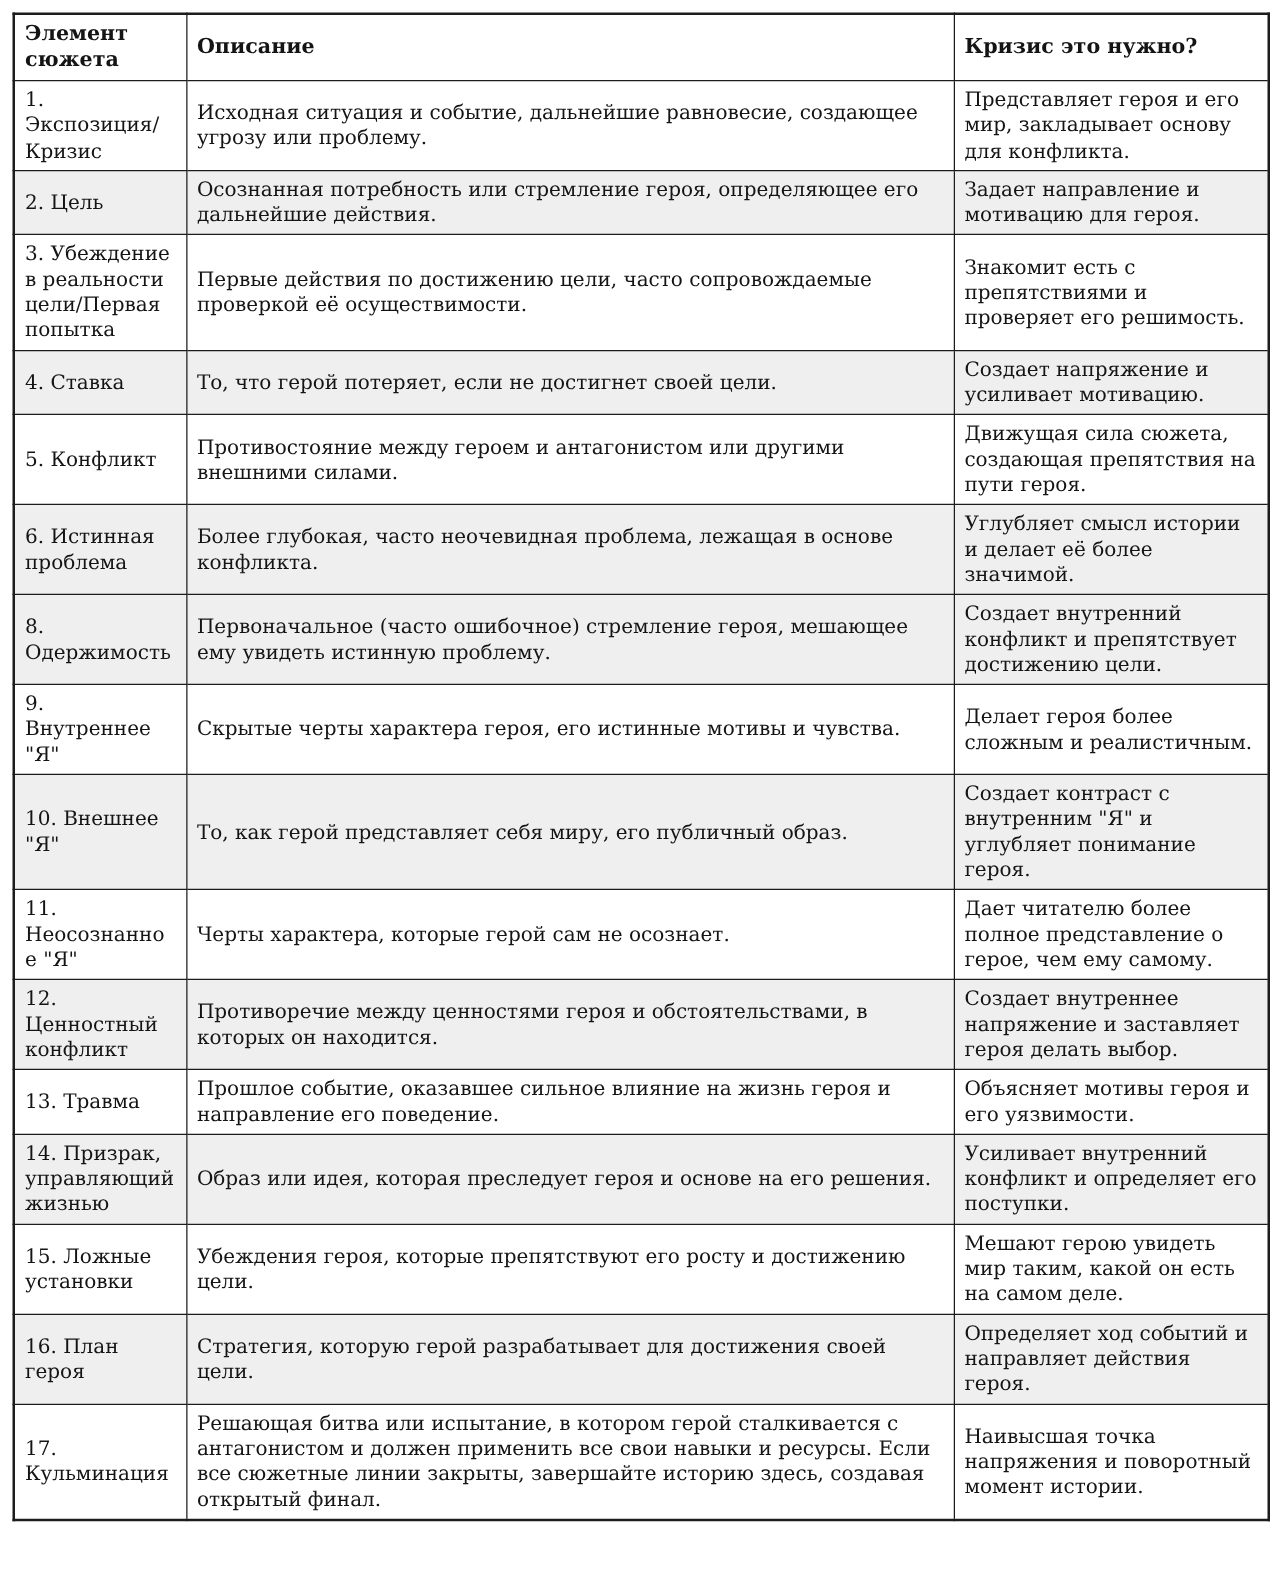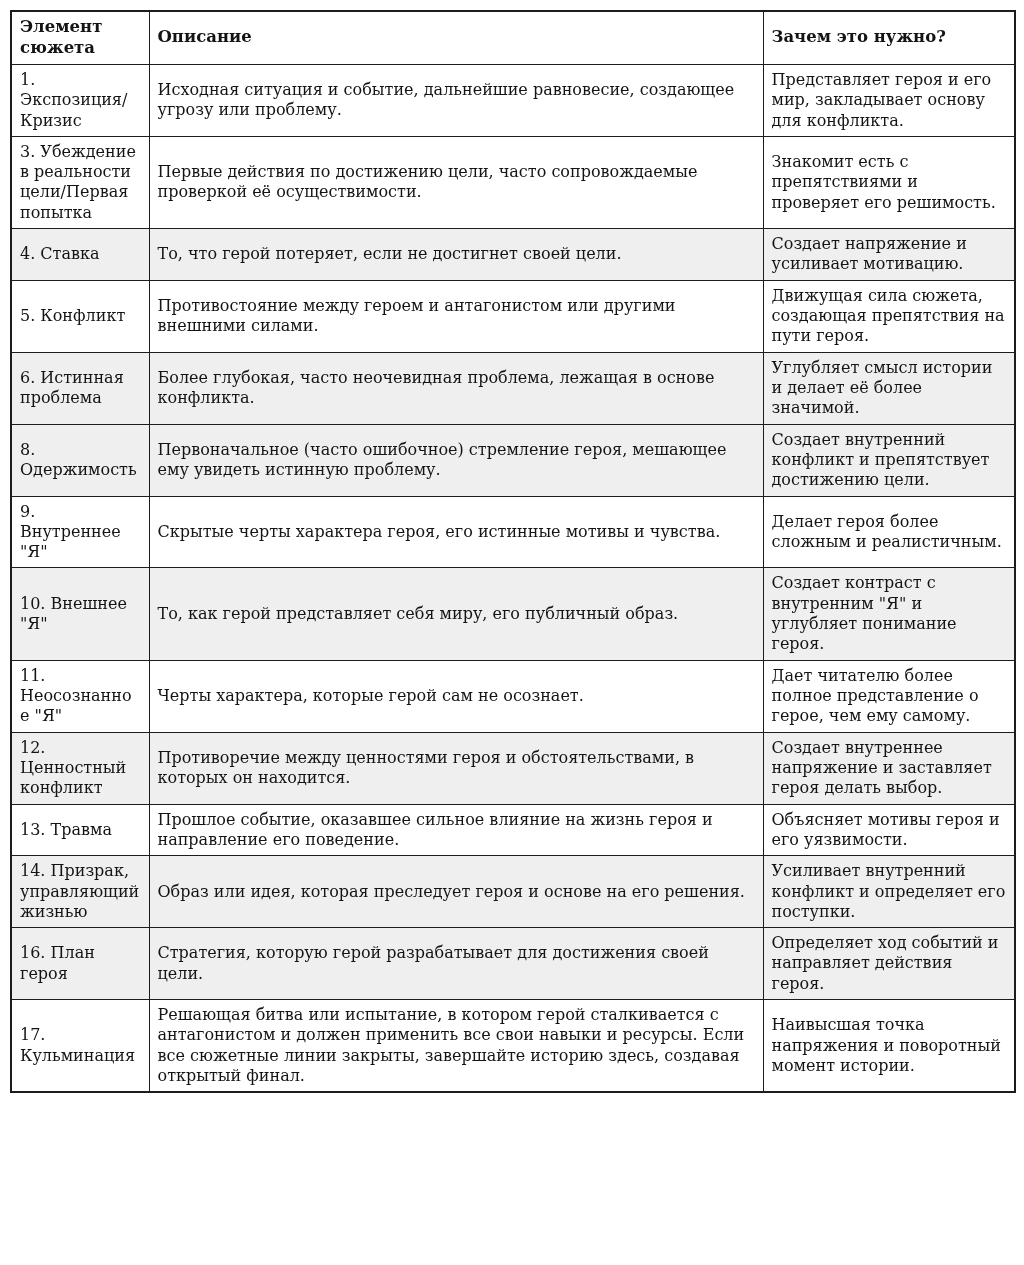--- a/index.html
+++ b/index.html
@@ -49,28 +49,33 @@
   <table class="plot-table">
     <colgroup>
       <col class="c-element">
       <col class="c-description">
       <col class="c-why">
     </colgroup>
     <thead>
       <tr>
         <th>Элемент сюжета</th>
         <th>Описание</th>
-        <th>Зачем это нужно?</th>
+        <th>Кризис это нужно?</th>
       </tr>
     </thead>
     <tbody>
         <tr>
           <td>1. Экспозиция/Кризис</td>
           <td>Исходная ситуация и событие, дальнейшие равновесие, создающее угрозу или проблему.</td>
           <td>Представляет героя и его мир, закладывает основу для конфликта.</td>
+        </tr>
+        <tr class="alt">
+          <td>2. Цель</td>
+          <td>Осознанная потребность или стремление героя, определяющее его дальнейшие действия.</td>
+          <td>Задает направление и мотивацию для героя.</td>
         </tr>
         <tr>
           <td>3. Убеждение в реальности цели/Первая попытка</td>
           <td>Первые действия по достижению цели, часто сопровождаемые проверкой её осуществимости.</td>
           <td>Знакомит есть с препятствиями и проверяет его решимость.</td>
         </tr>
         <tr class="alt">
           <td>4. Ставка</td>
           <td>То, что герой потеряет, если не достигнет своей цели.</td>
           <td>Создает напряжение и усиливает мотивацию.</td>
@@ -113,20 +118,25 @@
         <tr>
           <td>13. Травма</td>
           <td>Прошлое событие, оказавшее сильное влияние на жизнь героя и направление его поведение.</td>
           <td>Объясняет мотивы героя и его уязвимости.</td>
         </tr>
         <tr class="alt">
           <td>14. Призрак, управляющий жизнью</td>
           <td>Образ или идея, которая преследует героя и основе на его решения.</td>
           <td>Усиливает внутренний конфликт и определяет его поступки.</td>
         </tr>
+        <tr>
+          <td>15. Ложные установки</td>
+          <td>Убеждения героя, которые препятствуют его росту и достижению цели.</td>
+          <td>Мешают герою увидеть мир таким, какой он есть на самом деле.</td>
+        </tr>
         <tr class="alt">
           <td>16. План героя</td>
           <td>Стратегия, которую герой разрабатывает для достижения своей цели.</td>
           <td>Определяет ход событий и направляет действия героя.</td>
         </tr>
         <tr>
           <td>17. Кульминация</td>
           <td>Решающая битва или испытание, в котором герой сталкивается с антагонистом и должен применить все свои навыки и ресурсы. Если все сюжетные линии закрыты, завершайте историю здесь, создавая открытый финал.</td>
           <td>Наивысшая точка напряжения и поворотный момент истории.</td>
         </tr>

